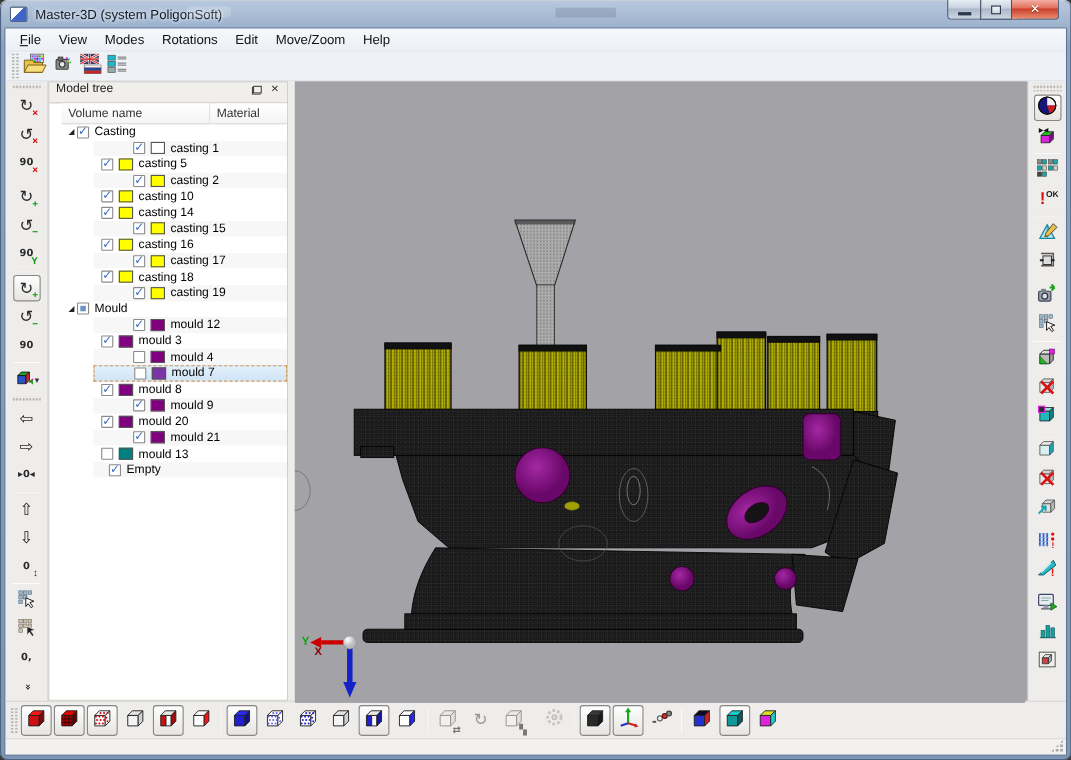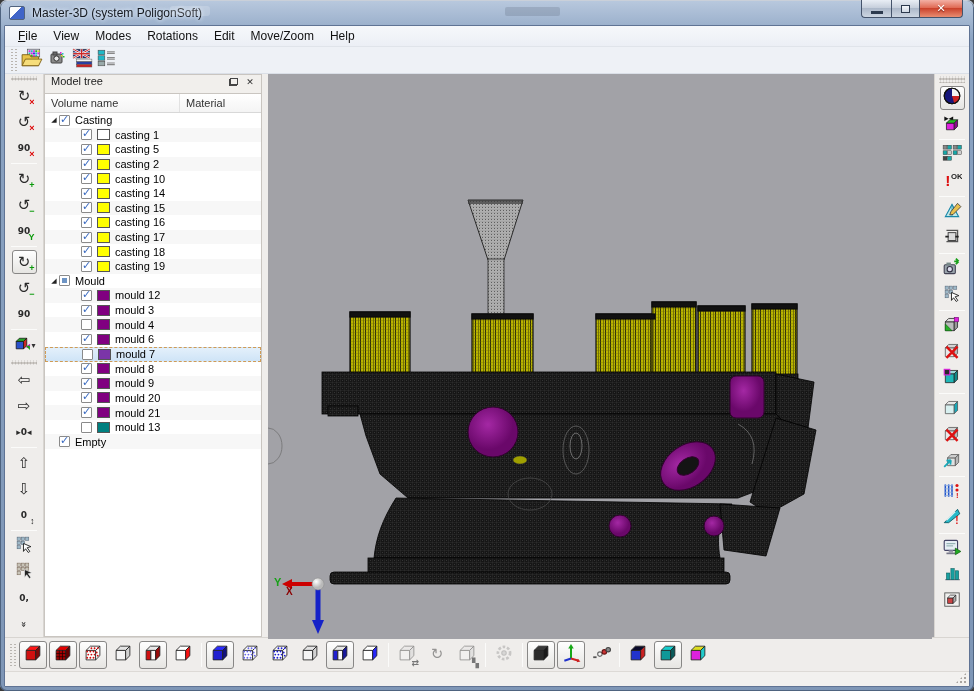--- a/index.html
+++ b/index.html
@@ -45,27 +45,27 @@
   .grip-v{width:7px;height:24px;margin:0 2px;background-image:radial-gradient(#b9b5b0 1px,transparent 1.2px);background-size:4px 3px;}
   .drop-arrow{font-size:8px;color:#333;margin-left:1px;}
   
   .dock{width:218px;background:#f1efec;border:1px solid #c9c5c0;display:flex;flex-direction:column;}
   .dock-header{height:18px;display:flex;align-items:flex-start;padding:0 4px 0 6px;background:#f1efec;}
   .dock-title{flex:1;font-size:11px;color:#222;}
   .dock-btn{width:14px;height:13px;display:flex;align-items:center;justify-content:center;font-size:9px;color:#333;margin-left:3px;}
   .float-glyph{position:relative;width:9px;height:8px;}
   .float-glyph:before{content:"";position:absolute;left:0;bottom:0;width:6px;height:5px;border:1px solid #444;background:#f1efec;}
   .float-glyph:after{content:"";position:absolute;right:0;top:0;width:6px;height:5px;border:1px solid #444;background:#f1efec;}
-  .tree-wrap{flex:1;background:#fff;border-top:1px solid #c9c5c0;display:flex;flex-direction:column;min-height:0;}
+  .tree-wrap{flex:1;background:#fff;border-top:1px solid #c9c5c0;display:flex;flex-direction:column;min-height:0;padding-left:11px;}
   .tree-cols{height:19px;display:flex;border-bottom:1px solid #d8d8d8;background:linear-gradient(#ffffff,#f4f4f4);}
   .tree-col{font-size:11px;color:#333;padding:3px 0 0 6px;}
   .tree-col:first-child{width:135px;border-right:1px solid #e2e2e2;}
   .tree-body{flex:1;overflow:hidden;}
   .trow{height:14.6px;display:flex;align-items:center;font-size:11px;color:#000;position:relative;}
-  .trow.alt{background:#f7f7f7;}
+  .trow.alt{background:#f7f7f7;margin-left:29px;}
   .trow.selected{background:linear-gradient(#e3f0fb,#cfe4f7);border:1px dashed #cf9b56;height:15px;}
   .arrow{width:10px;font-size:7px;color:#222;margin-left:4px;text-align:center;}
   .cbx{width:11px;height:11px;border:1px solid #8a8a8a;background:#fff;border-radius:1px;position:relative;flex:none;}
   .cbx.on:after{content:"✓";position:absolute;left:0px;top:-3px;font-size:11px;font-weight:bold;color:#3a6ac0;}
   .cbx.partial:after{content:"";position:absolute;left:2px;top:2px;right:2px;bottom:2px;background:#6d94c4;}
   .swatch{width:13px;height:11px;border:1px solid #555;margin-left:5px;flex:none;}
   .tlabel{margin-left:5px;white-space:nowrap;}
   .splitter{width:6px;background:#efedeb;}
   
   .viewport{flex:1;background:#a2a2a7;position:relative;min-width:0;}
@@ -384,26 +384,20 @@
                 <span class="cbx on"></span>
                 <span class="swatch" style="background:#800080"></span>
                 <span class="tlabel">mould 3</span>
               </div>
               <div class="trow alt">
                 <span style="width:36px;flex:none"></span>
                 <span class="cbx "></span>
                 <span class="swatch" style="background:#800080"></span>
                 <span class="tlabel">mould 4</span>
               </div>
-              <div class="trow">
-                <span style="width:36px;flex:none"></span>
-                <span class="cbx on"></span>
-                <span class="swatch" style="background:#800080"></span>
-                <span class="tlabel">mould 6</span>
-              </div>
               <div class="trow alt selected">
                 <span style="width:36px;flex:none"></span>
                 <span class="cbx "></span>
                 <span class="swatch" style="background:#7b35a8"></span>
                 <span class="tlabel">mould 7</span>
               </div>
               <div class="trow">
                 <span style="width:36px;flex:none"></span>
                 <span class="cbx on"></span>
                 <span class="swatch" style="background:#800080"></span>

